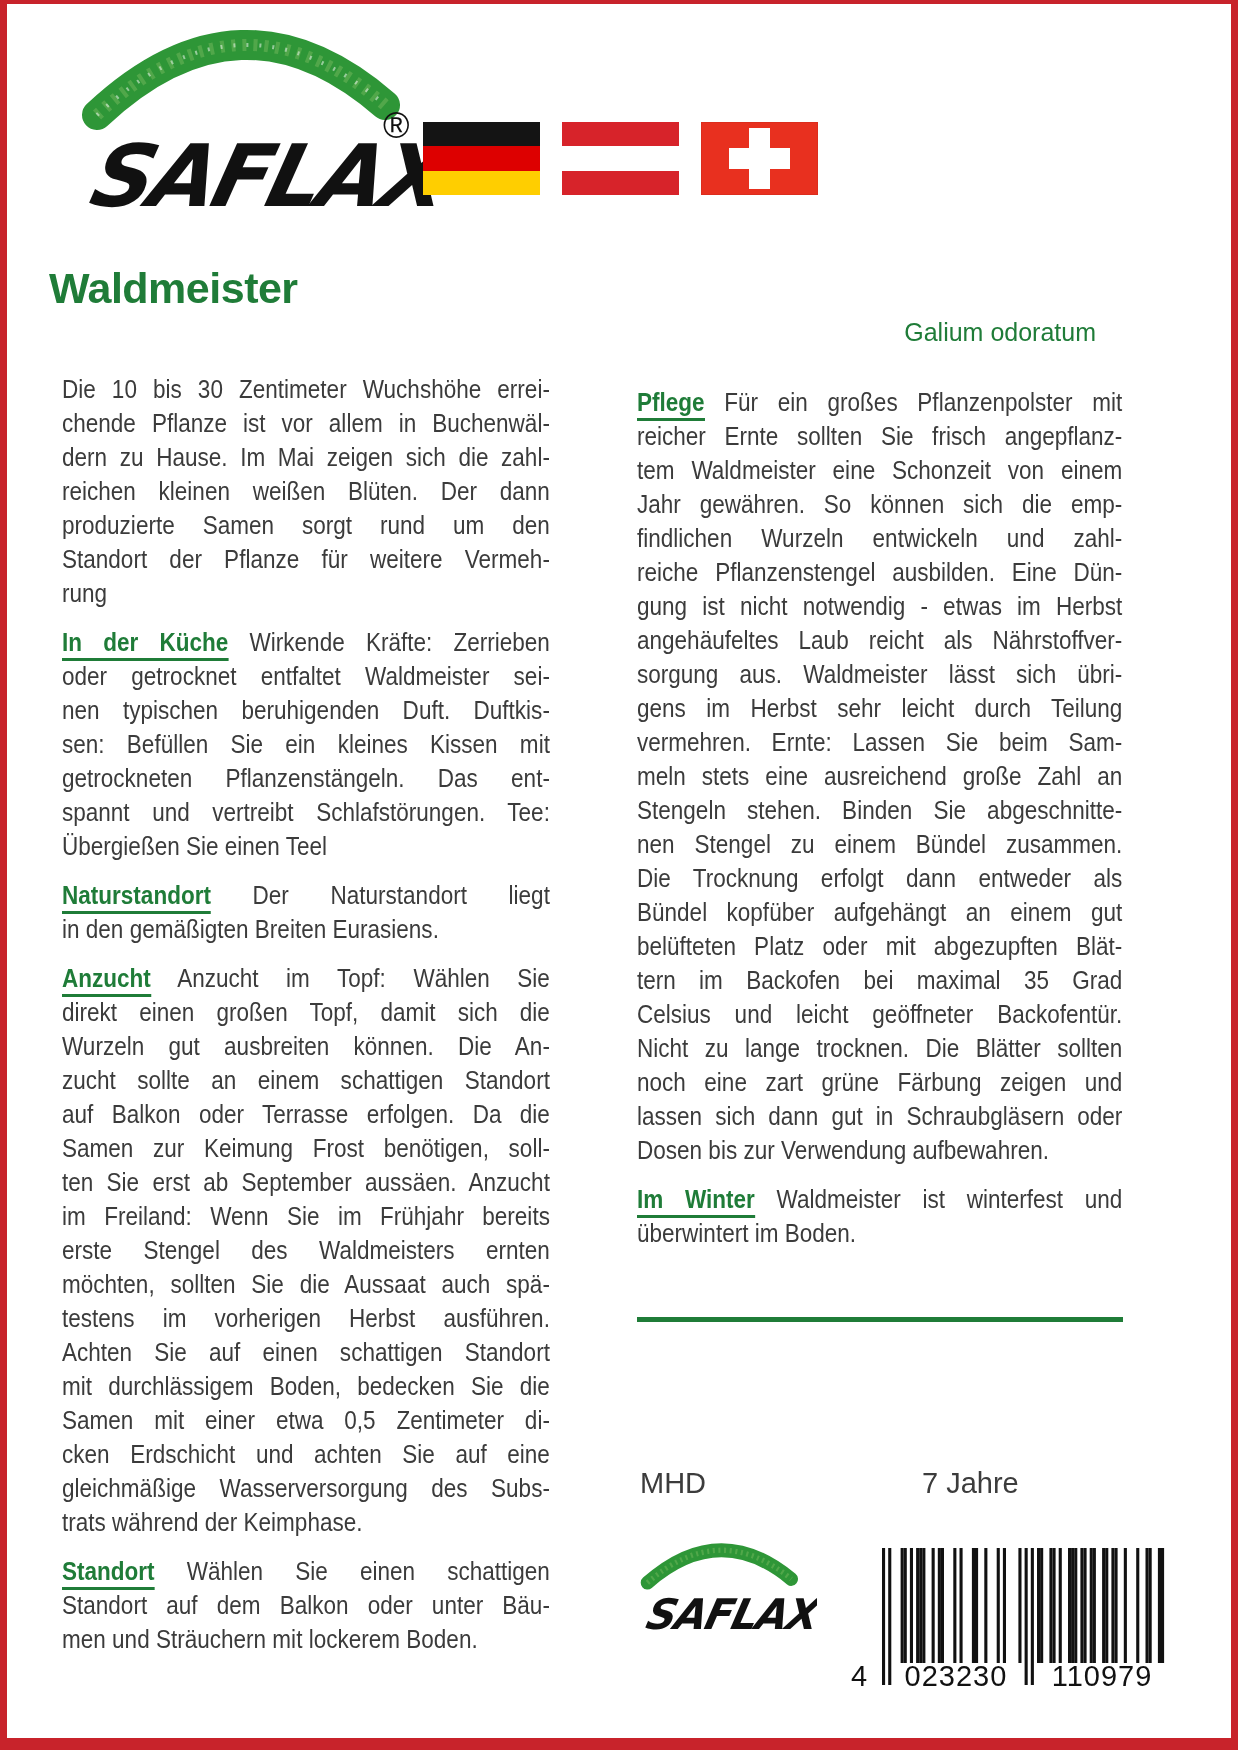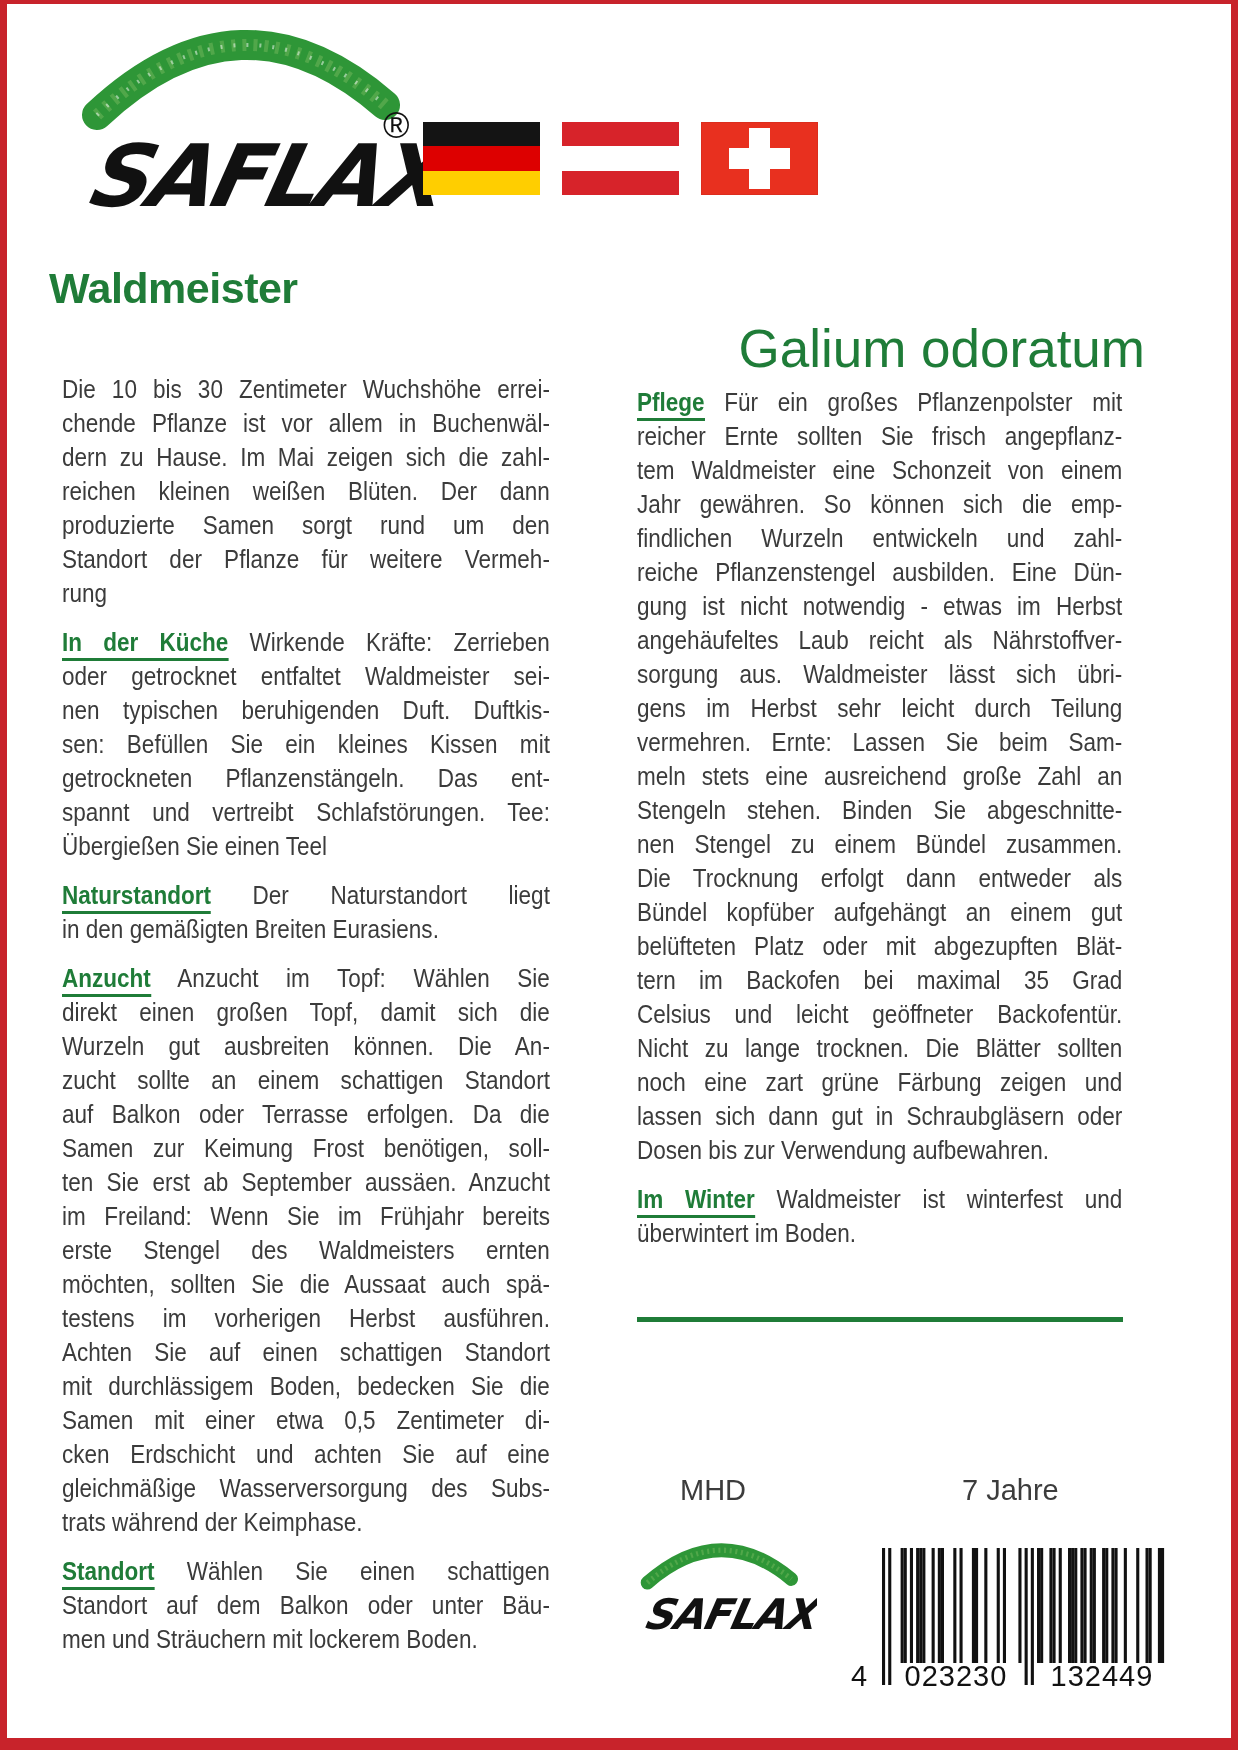--- a/index.html
+++ b/index.html
@@ -28,38 +28,38 @@
   .flag-at .s3{background:#d7232a;}
   .flag-ch{background:#e8301f;}
   .flag-ch .cross-h{position:absolute;left:28px;top:26px;width:61px;height:21px;background:#fff;}
   .flag-ch .cross-v{position:absolute;left:48px;top:6px;width:21px;height:61px;background:#fff;}
   
   .left-title{
     position:absolute;left:49px;top:264px;font-size:43px;font-weight:bold;
     color:#1f7c38;letter-spacing:-0.5px;
   }
   .species-title{
-    position:absolute;left:659px;top:318px;width:486px;text-align:right;
-    font-size:53px;color:#1f7c38;
+    position:absolute;left:610px;top:318px;width:486px;text-align:right;
+    font-size:25px;color:#1f7c38;
   }
   
   .col{
     position:absolute;transform:scaleX(0.85);transform-origin:0 0;
     font-size:26.5px;line-height:34px;color:#3b3b3b;
   }
   #left-col{left:62px;top:372px;width:574px;}
   #right-col{left:637px;top:385px;width:571px;}
   .section{margin-bottom:15px;}
   .line{text-align:justify;text-align-last:justify;}
   .line.last{text-align-last:left;}
   .sec-heading{color:#1f7c38;font-weight:bold;border-bottom:3px solid #1f7c38;padding-bottom:1px;}
   
   .green-rule{position:absolute;left:637px;top:1317px;width:486px;height:5px;background:#1f7c38;}
   .info{position:absolute;left:640px;top:1460px;font-size:29px;color:#3c3c3c;}
-  .info-row{display:flex;height:47px;align-items:flex-end;margin-left:40px;}
+  .info-row{display:flex;height:47px;align-items:center;}
   .info-label{width:282px;}
   .footer-logo-svg{position:absolute;left:632px;top:1538px;}
   #barcode-svg{position:absolute;left:882px;top:1548px;}
   #barcode-svg rect{fill:#111;}
   .bc-digit{position:absolute;top:1660px;font-size:29px;color:#111;}
   .bc-first{left:851px;}
   .bc-left{left:891px;width:130px;text-align:center;letter-spacing:1px;}
   .bc-right{left:1037px;width:130px;text-align:center;letter-spacing:1px;}
 </style>
 </head>
@@ -236,14 +236,14 @@
       <rect x="232.50" y="0" width="3.10" height="115"></rect>
       <rect x="241.80" y="0" width="3.10" height="115"></rect>
       <rect x="254.20" y="0" width="3.10" height="115"></rect>
       <rect x="263.50" y="0" width="3.10" height="115"></rect>
       <rect x="266.60" y="0" width="3.10" height="115"></rect>
       <rect x="275.90" y="0" width="3.10" height="115"></rect>
       <rect x="279.00" y="0" width="3.10" height="115"></rect>
     </svg>
   <div class="bc-digit bc-first">4</div>
   <div class="bc-digit bc-left">023230</div>
-  <div class="bc-digit bc-right">132449</div>
+  <div class="bc-digit bc-right">110979</div>
 </div>
 
 </body></html>

